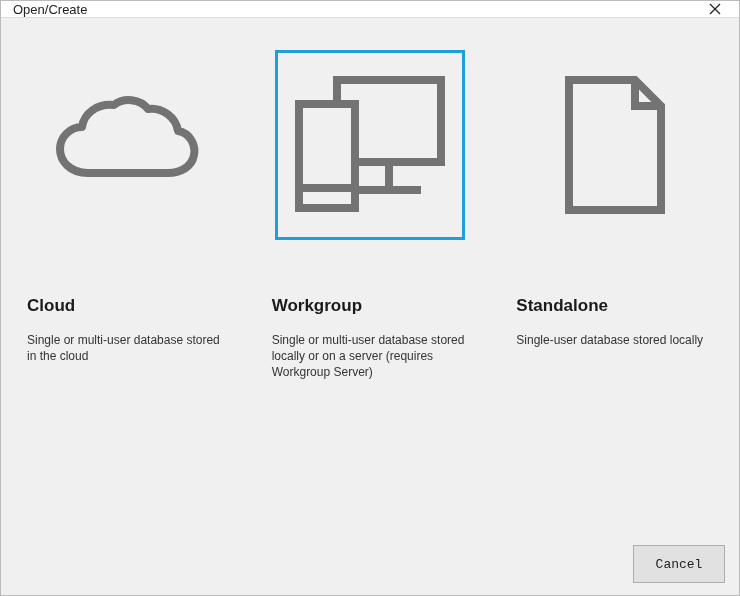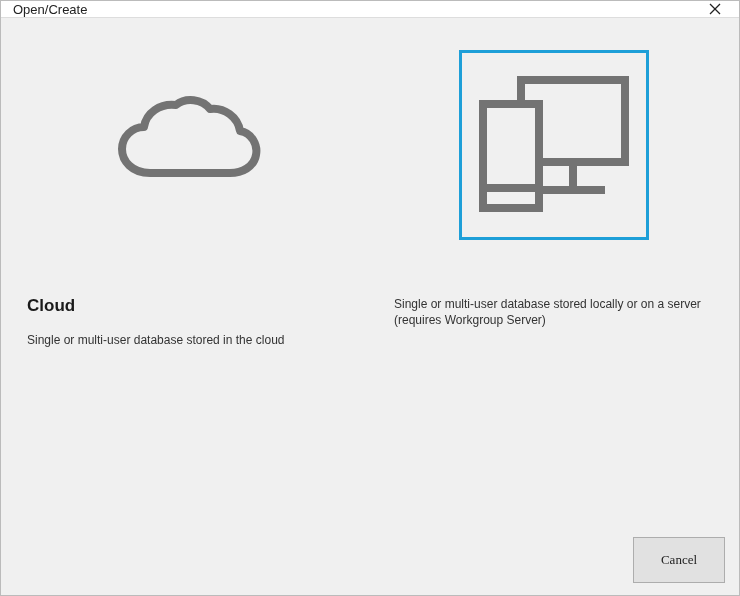--- a/index.html
+++ b/index.html
@@ -82,27 +82,27 @@
       padding-left: 8px;
       padding-right: 8px;
     }
     .footer {
       position: absolute;
       bottom: 12px;
       right: 14px;
     }
     .cancel-btn {
       min-width: 92px;
-      height: 46px;
+      height: 38px;
       background: #e1e1e1;
       border: 1px solid #adadad;
       font-size: 13px;
       color: #222;
       cursor: pointer;
-      font-family: Liberation Serif, serif;
+      font-family: Liberation Mono, monospace;
       margin-left: 24px;
     }
     svg { display: block; }
   </style>
 </head>
 <body>
 
 <div class="dialog">
   <div class="titlebar">
     <span>Open/Create</span>
@@ -139,21 +139,32 @@
         <svg width="170" height="170" viewBox="0 0 170 170">
 
           <rect x="52" y="20" width="104" height="82" fill="none" stroke="#737373" stroke-width="8"></rect>
           <line x1="104" y1="102" x2="104" y2="128" stroke="#737373" stroke-width="8"></line>
           <line x1="72" y1="130" x2="136" y2="130" stroke="#737373" stroke-width="8"></line>
 
           <rect x="14" y="44" width="56" height="104" fill="#f0f0f0" stroke="#737373" stroke-width="8"></rect>
           <line x1="18" y1="128" x2="66" y2="128" stroke="#737373" stroke-width="8"></line>
         </svg>
       </div>
+      <div class="opt-title">Workgroup</div>
       <div class="opt-desc">Single or multi-user database stored locally or on a server (requires Workgroup Server)</div>
     </div>
 
+    <div class="option">
+      <div class="icon-box">
+        <svg width="120" height="150" viewBox="0 0 120 150">
+          <path d="M 14 10 L 80 10 L 106 36 L 106 140 L 14 140 Z" fill="none" stroke="#737373" stroke-width="8" stroke-linejoin="miter"></path>
+          <path d="M 80 10 L 80 36 L 106 36" fill="none" stroke="#737373" stroke-width="8" stroke-linejoin="miter"></path>
+        </svg>
+      </div>
+      <div class="opt-title">Standalone</div>
+      <div class="opt-desc">Single-user database stored locally</div>
+    </div>
 
     <div class="footer">
       <button class="cancel-btn">Cancel</button>
     </div>
   </div>
 </div>
 
 </body></html>

